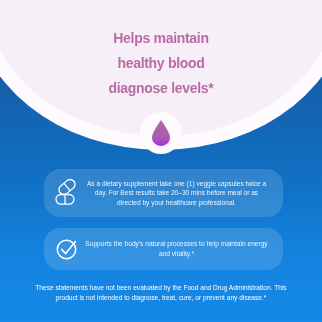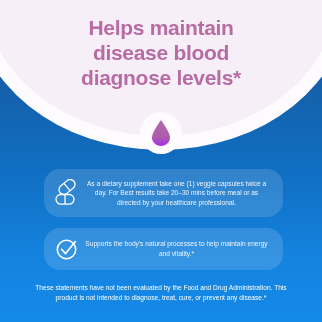--- a/index.html
+++ b/index.html
@@ -48,25 +48,25 @@
     display: flex;
     align-items: center;
     justify-content: center;
   }
   .drop-badge svg { display: block; }
 
   
   .headline {
     position: absolute;
     left: 0;
-    top: 15px;
+    top: 26px;
     width: 322px;
     text-align: center;
     color: #b76ca3;
-    font-size: 21px;
+    font-size: 14px;
     line-height: 25px;
     font-weight: bold;
     letter-spacing: -0.3px;
   }
 
   
   .panel {
     position: absolute;
     left: 44px;
     width: 239px;
@@ -110,21 +110,21 @@
 </head>
 <body>
 
 <div id="card">
 
   <div class="arch-ring"></div>
   <div class="arch-fill"></div>
 
   <div class="headline">
     <div>Helps maintain</div>
-    <div>disease blood</div>
+    <div>healthy blood</div>
     <div>diagnose levels*</div>
   </div>
 
   <div class="drop-badge">
     <span>
       <svg width="22" height="28" viewBox="0 0 22 28">
         <defs>
           <linearGradient id="dropGrad" x1="0" y1="0" x2="0" y2="1">
             <stop offset="0%" stop-color="#b267ae"></stop>
             <stop offset="62%" stop-color="#ac5fa8"></stop>

